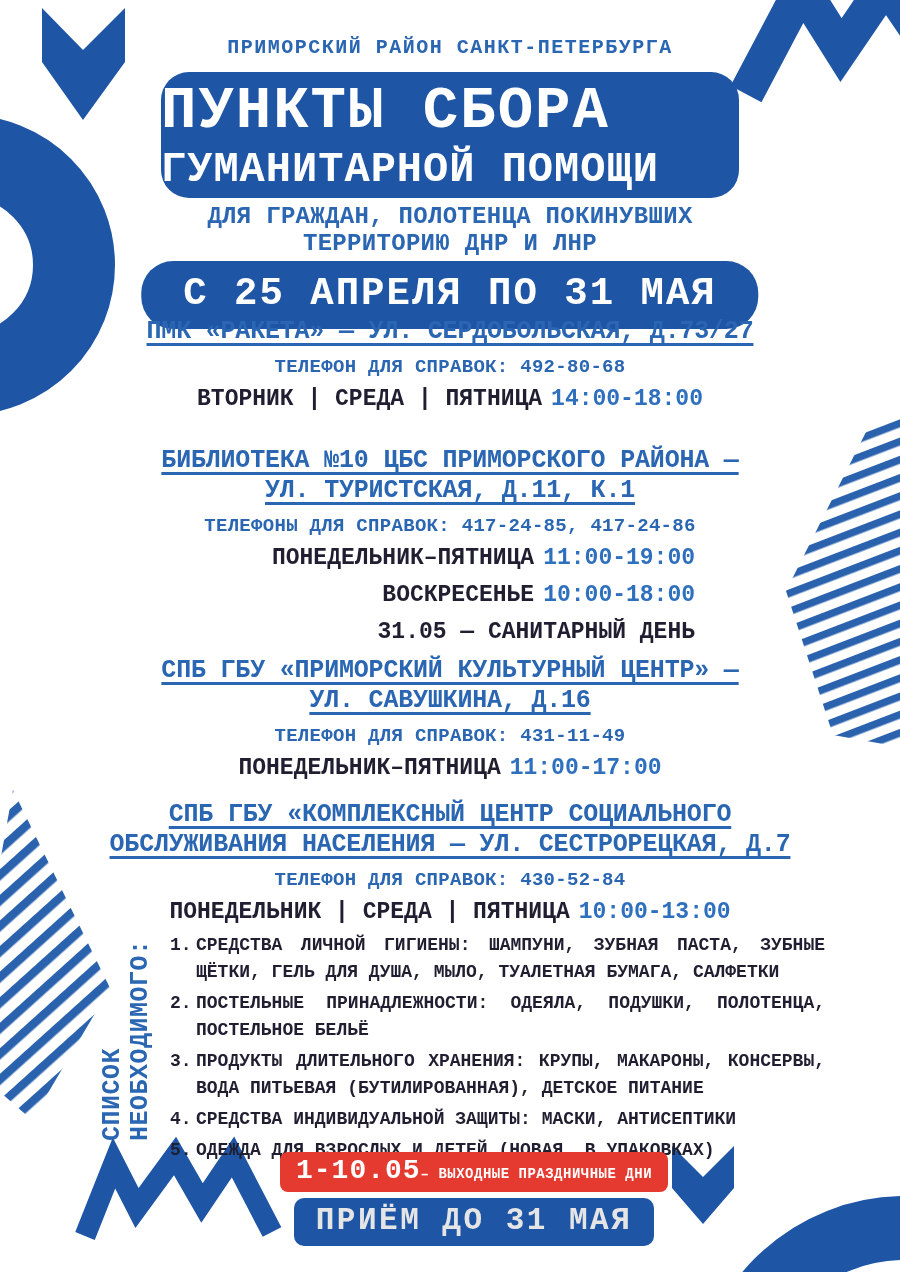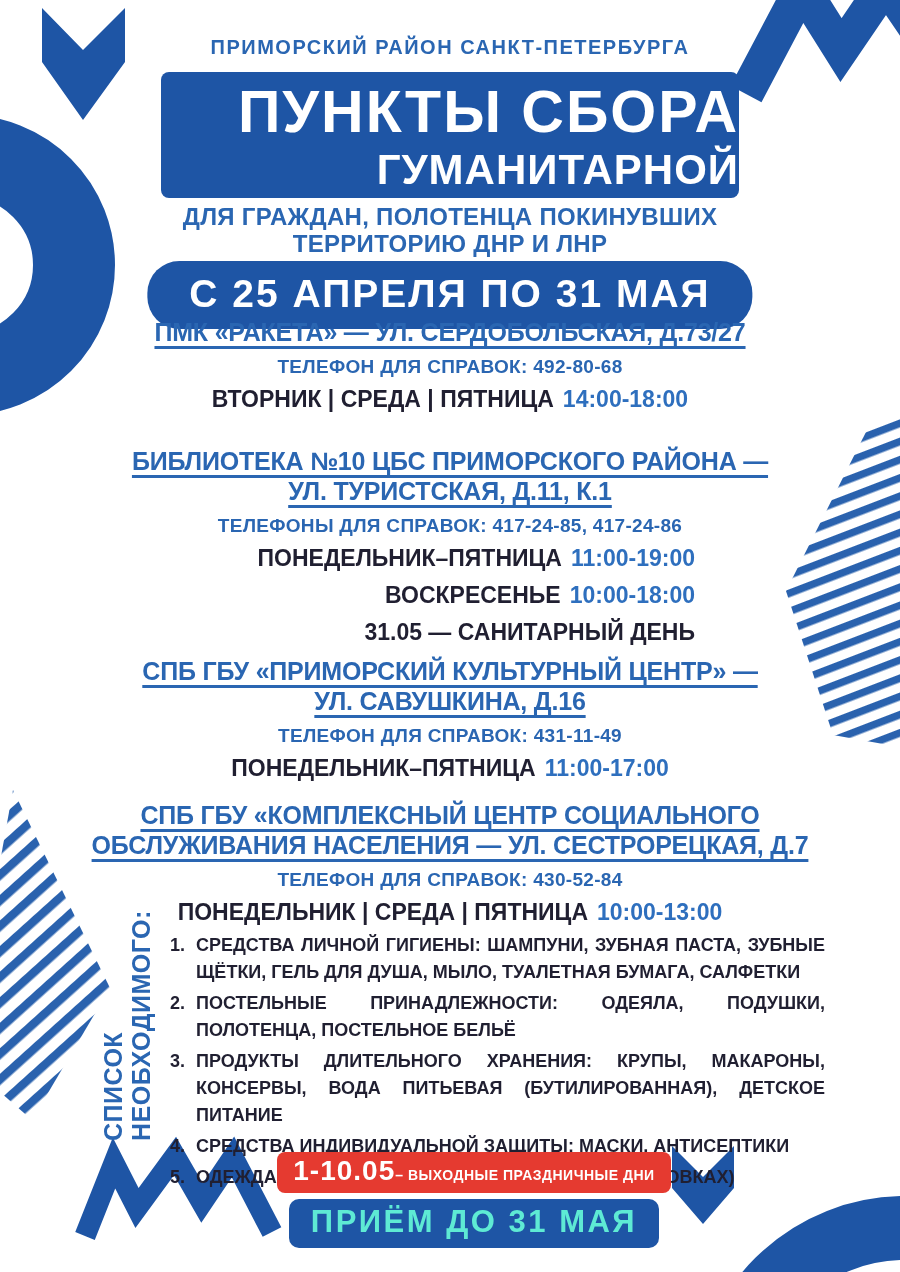--- a/index.html
+++ b/index.html
@@ -1,36 +1,36 @@
 <!DOCTYPE html>
 <html><head>
 <meta charset="utf-8">
 <style>
   html,body{margin:0;padding:0;background:#ffffff;}
   .poster{
     position:relative;width:900px;height:1272px;margin:0 auto;background:#fff;
-    overflow:hidden;font-family:Liberation Sans, sans-serif;
+    overflow:hidden;font-family:Liberation Mono, monospace;
     --blue:#1e55a5; --tblue:#2a66b2; --timeblue:#2e6fbe; --dark:#201f31; --red:#e53a30; --stripe:#2a62ae;
   }
   .deco{position:absolute;left:0;top:0;width:900px;height:1272px;z-index:0;pointer-events:none;}
   .blue-fill{fill:var(--blue,#1e55a5);}
   .ring{fill:none;stroke:var(--blue,#1e55a5);stroke-width:82;}
   .ring2{fill:none;stroke:var(--blue,#1e55a5);stroke-width:64;}
   .zig{fill:none;stroke:var(--blue,#1e55a5);stroke-width:35;stroke-miterlimit:12;}
   .zig2{fill:none;stroke:var(--blue,#1e55a5);stroke-width:21;stroke-miterlimit:12;}
   .stripe-cell{fill:var(--stripe,#2a62ae);}
 
   .content{position:relative;z-index:1;}
   .region{
     position:absolute;top:36px;left:0;width:100%;text-align:center;
     font-size:20px;font-weight:bold;letter-spacing:1.5px;color:var(--tblue,#2a66b2);
   }
   .title-box{
     position:absolute;top:72px;left:161px;width:578px;height:126px;
-    background:var(--blue,#1e55a5);border-radius:8px;color:#fff;text-align:right;
+    background:var(--blue,#1e55a5);border-radius:28px;color:#fff;text-align:left;
   }
   .title-box .t1{font-size:59px;font-weight:bold;letter-spacing:2px;line-height:70px;margin-top:5px;}
   .title-box .t2{font-size:42px;font-weight:bold;letter-spacing:1px;line-height:46px;}
   .subtitle{
     position:absolute;top:203px;left:0;width:100%;text-align:center;
     font-size:24px;font-weight:bold;color:var(--tblue,#2a66b2);line-height:27px;letter-spacing:0.3px;
   }
   .pill{
     position:absolute;top:261px;left:50%;transform:translateX(-50%);
     background:var(--blue,#1e55a5);color:#fff;border-radius:32px;
@@ -63,21 +63,21 @@
     position:absolute;top:1152px;left:0;width:100%;
     display:flex;flex-direction:column;align-items:center;transform:translateX(24px);
   }
   .badge-red{
     background:var(--red,#e53a30);color:#fff;border-radius:8px;
     display:flex;align-items:baseline;gap:0;padding:3px 16px 6px;white-space:nowrap;
   }
   .badge-red .big{font-size:28px;font-weight:bold;letter-spacing:1px;}
   .badge-red .small{font-size:14px;font-weight:bold;letter-spacing:0.5px;}
   .badge-blue{
-    margin-top:6px;background:var(--blue,#1e55a5);color:#5eead4;border-radius:10px;
+    margin-top:6px;background:var(--blue,#1e55a5);color:#e5e5e5;border-radius:10px;
     font-size:31px;font-weight:bold;letter-spacing:2.5px;padding:5px 22px 8px;white-space:nowrap;
   }
 </style>
 </head>
 <body>
 
 <div class="poster" style="--blue: #1e55a5; --tblue: #2a66b2; --timeblue: #2e6fbe; --dark: #201f31; --red: #e53a30; --stripe: #2a62ae;">
 
   <svg class="deco" viewBox="0 0 900 1272" width="900" height="1272" aria-hidden="true">
     <defs>

